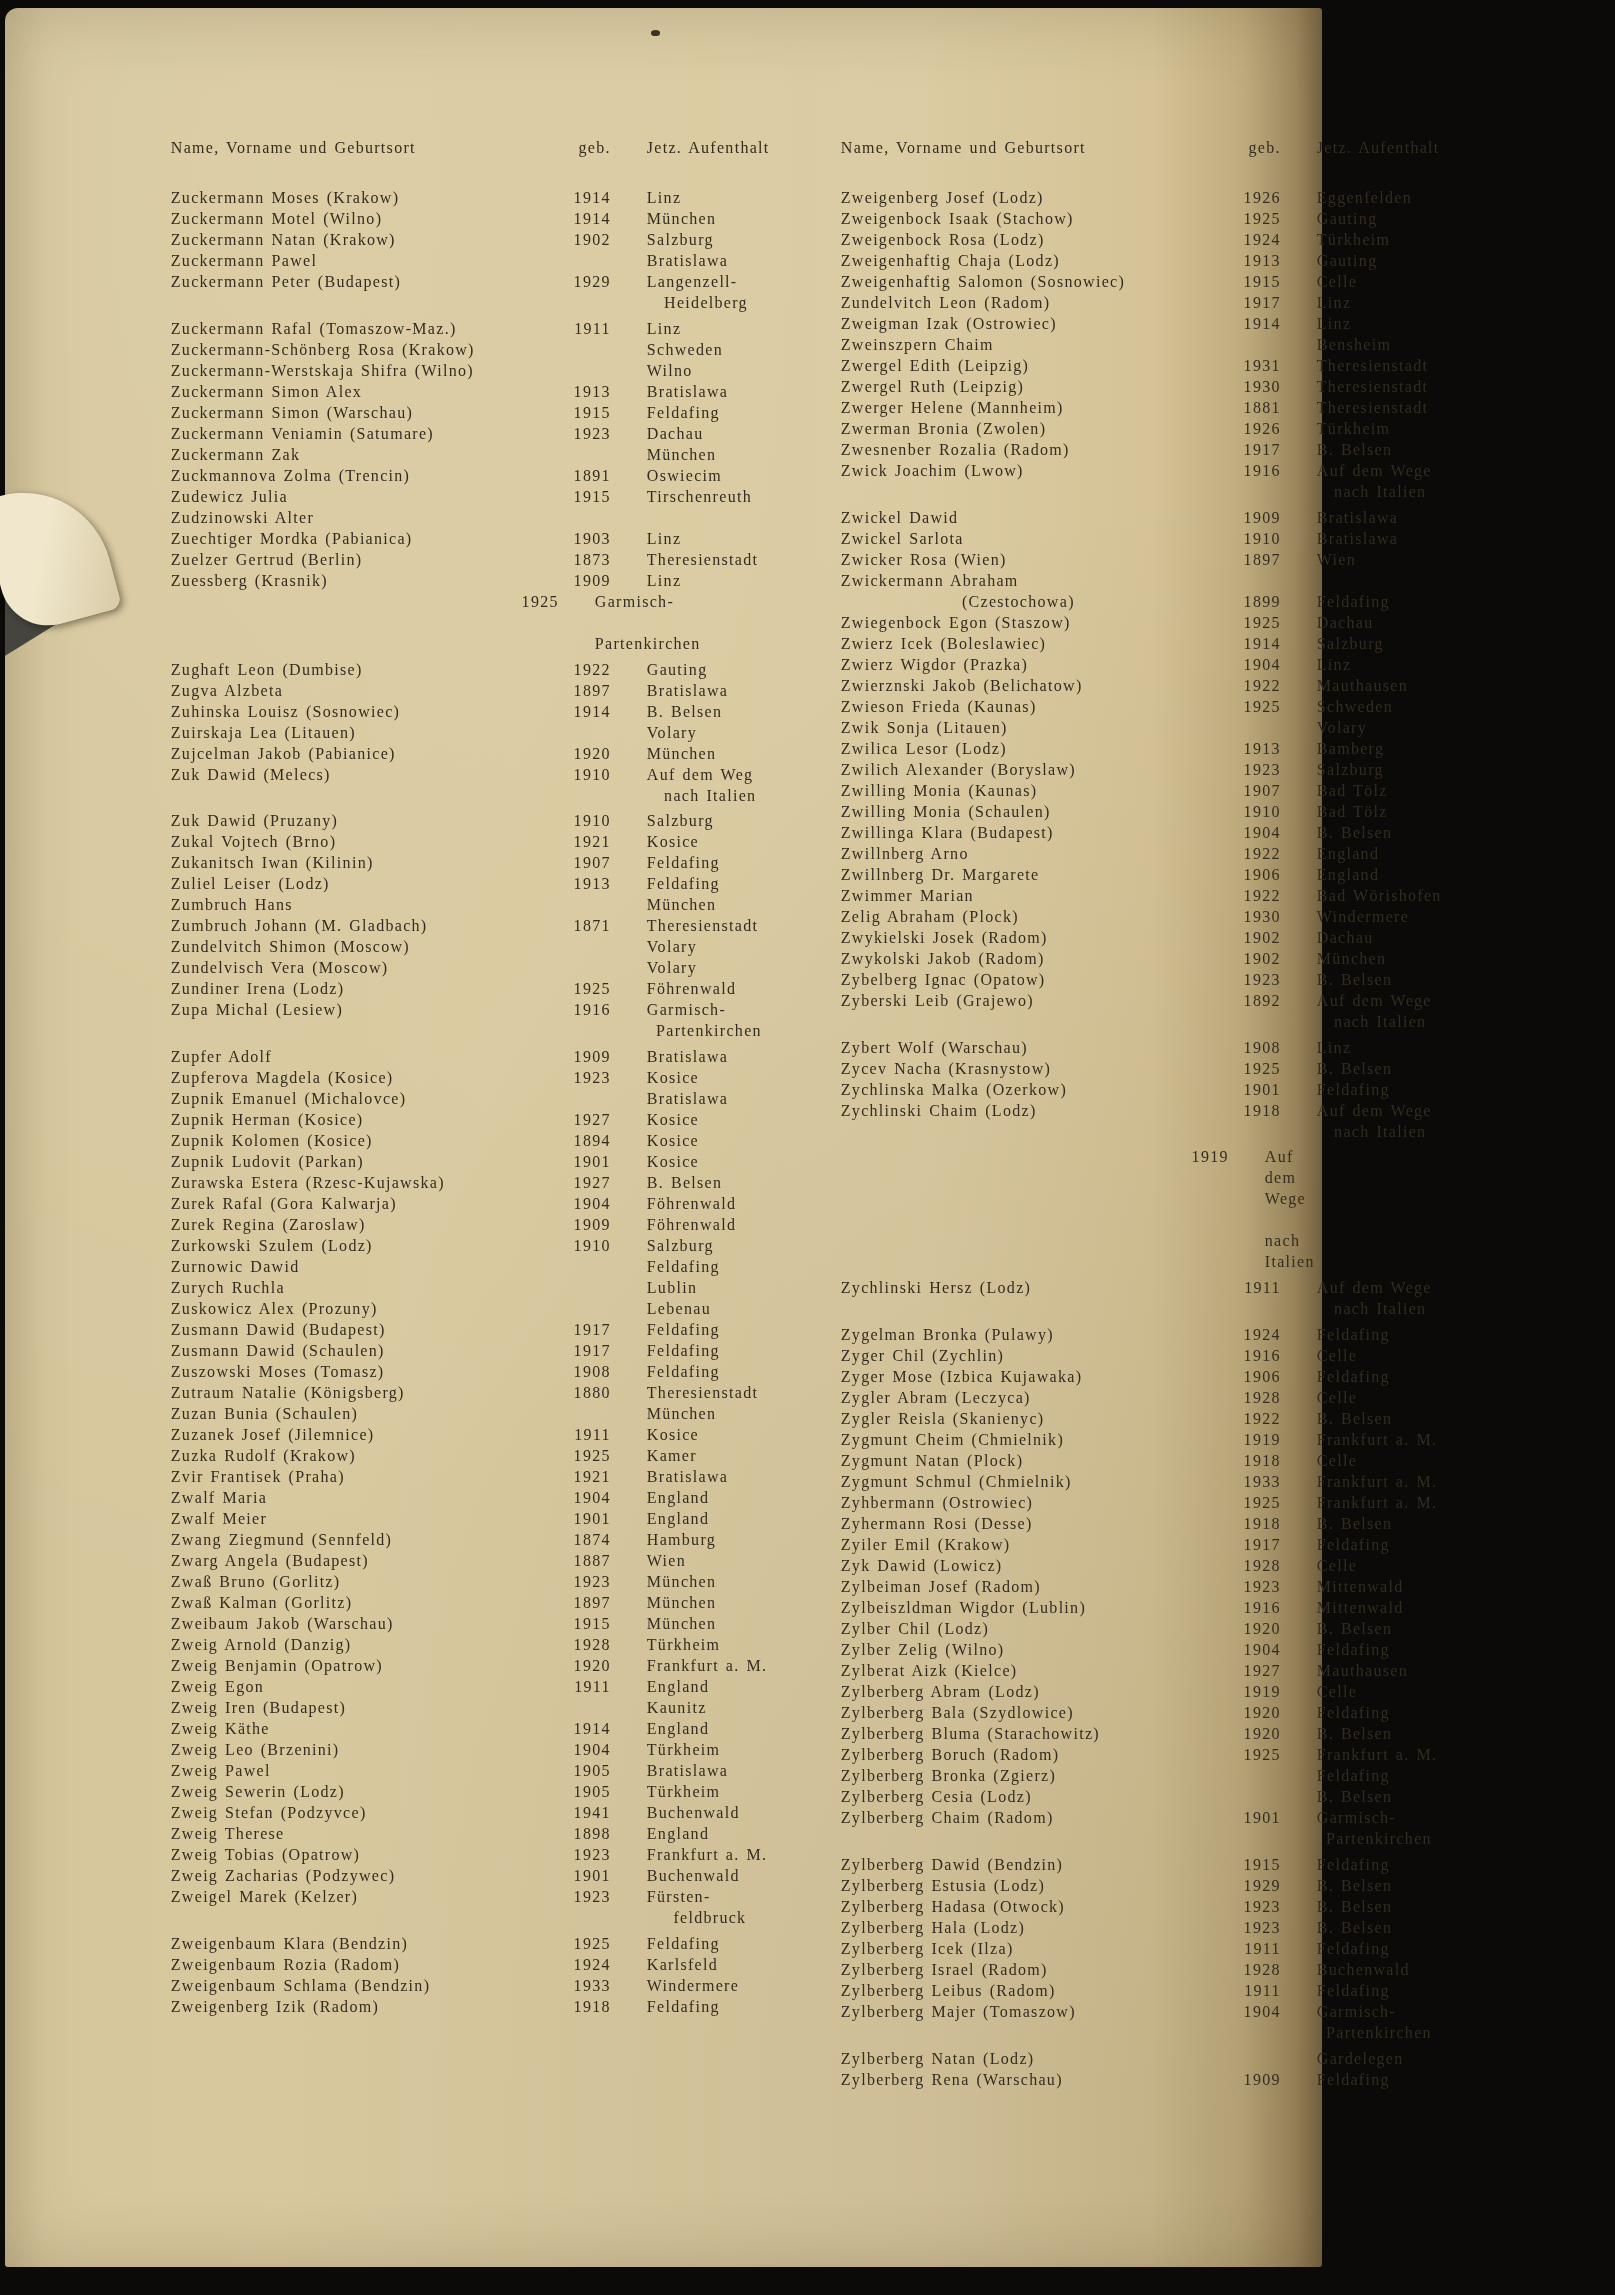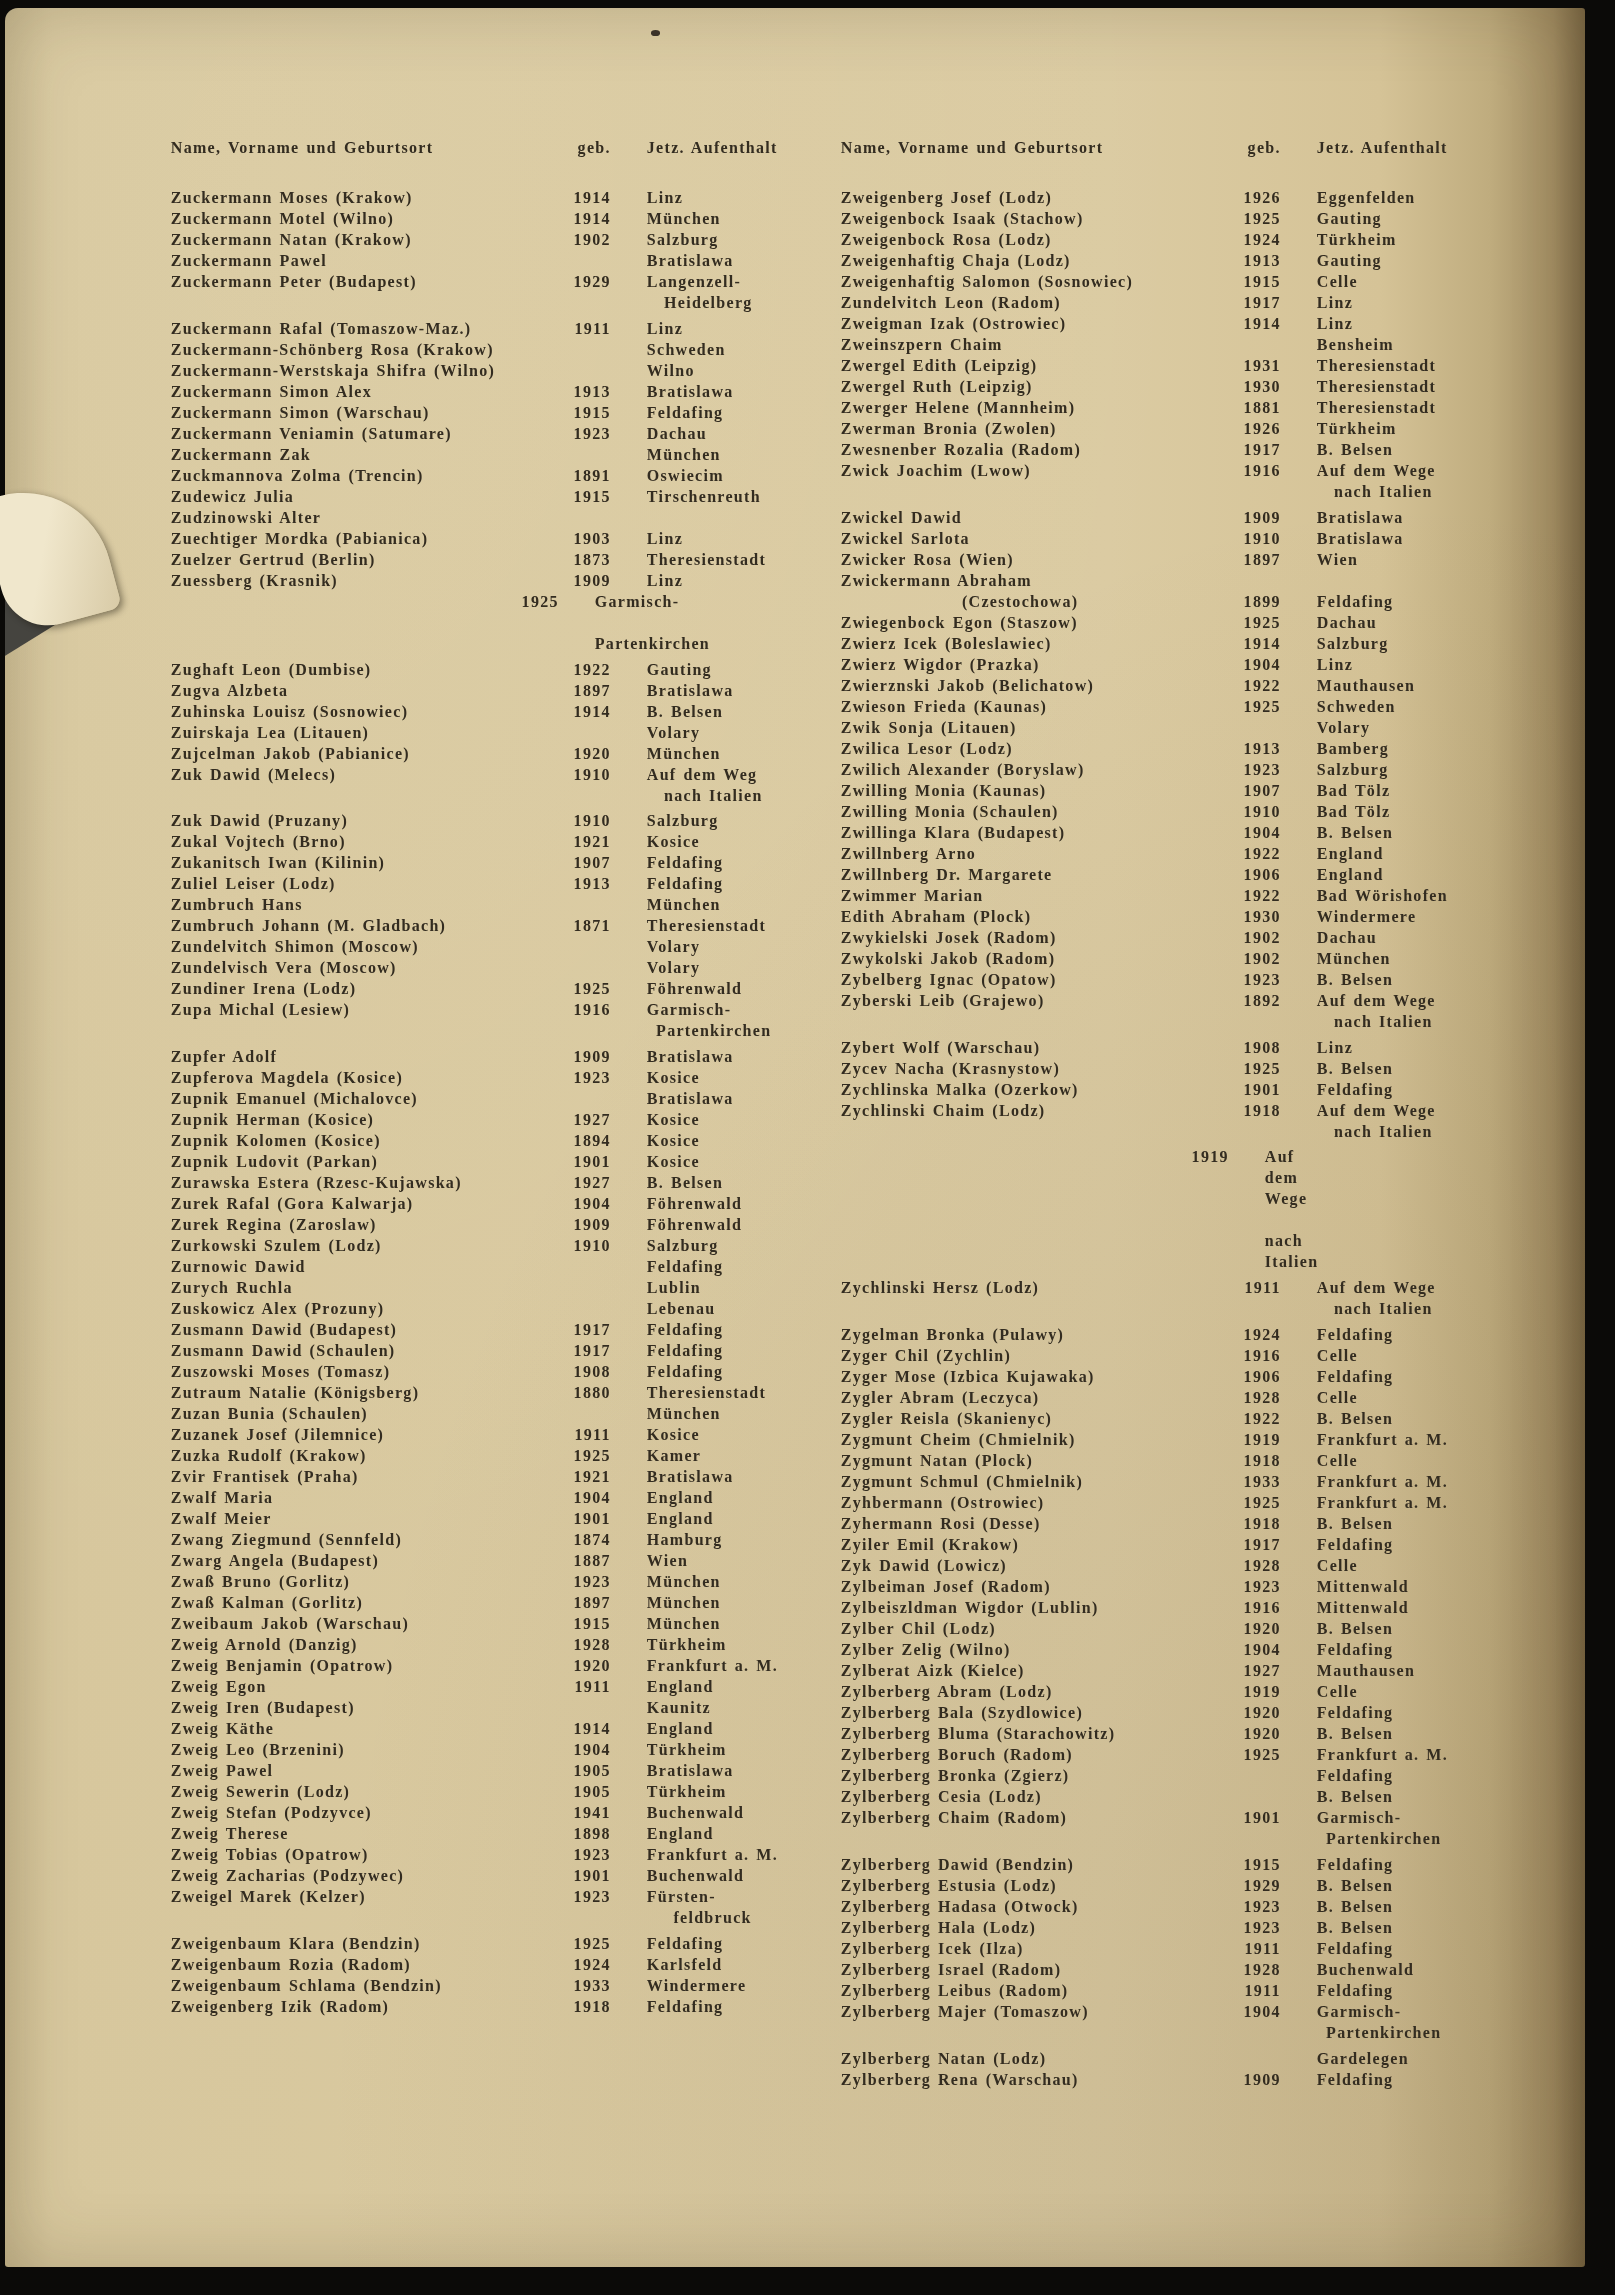--- a/index.html
+++ b/index.html
@@ -2,29 +2,28 @@
 <html style="font-size:13px"><head>
 <meta charset="utf-8">
 <style>
   html,body{margin:0;padding:0;}
   body{
     width:1616px;height:2295px;position:relative;overflow:hidden;
     background:#0b0a08;
     font-family:"Liberation Serif","DejaVu Serif",serif;
   }
   .paper{
-    position:absolute;left:4.8px;top:8px;width:1580px;height:2259px;
+    position:absolute;left:4.8px;top:8px;width:1317px;height:2259px;
     background-image:
       radial-gradient(ellipse at 18% 8%, rgba(255,250,228,0.10), transparent 50%),
       radial-gradient(ellipse at 90% 95%, rgba(90,70,40,0.14), transparent 55%),
       linear-gradient(90deg,#cdbd93 0%,#d7c79d 3%,#dbcba2 70%,#d5c397 87%,#bfac7e 94%,#a18c62 98%,#7c6946 100%);
     box-shadow:inset 0 0 73px rgba(60,45,20,0.22);
     border-radius:13px 3.2px 3.2px 3.2px;
     color:#332c20;
-    font-weight:bold;
   }
   .col{position:absolute;top:129px;font-size:16px;line-height:21px;letter-spacing:1.3px;word-spacing:1.6px;}
   .col-left{left:166px;width:638px;}
   .col-right{left:836px;width:654px;}
   .col-header,.row{display:grid;grid-template-columns:388px 52px auto;}
   .col-header{margin-bottom:29px;}
   .cell{white-space:pre-line;}
   .cell.name{overflow:visible;}
   .cell.geb{text-align:right;}
   .cell.ort{padding-left:36px;}
@@ -641,21 +640,21 @@
           <span class="cell name">Zwillnberg Dr. Margarete</span>
           <span class="cell geb">1906</span>
           <span class="cell ort">England</span>
         </div>
         <div class="row">
           <span class="cell name">Zwimmer Marian</span>
           <span class="cell geb">1922</span>
           <span class="cell ort">Bad Wörishofen</span>
         </div>
         <div class="row">
-          <span class="cell name">Edith Abraham (Plock)</span>
+          <span class="cell name">Zelig Abraham (Plock)</span>
           <span class="cell geb">1930</span>
           <span class="cell ort">Windermere</span>
         </div>
         <div class="row">
           <span class="cell name">Zwykielski Josek (Radom)</span>
           <span class="cell geb">1902</span>
           <span class="cell ort">Dachau</span>
         </div>
         <div class="row">
           <span class="cell name">Zwykolski Jakob (Radom)</span>

